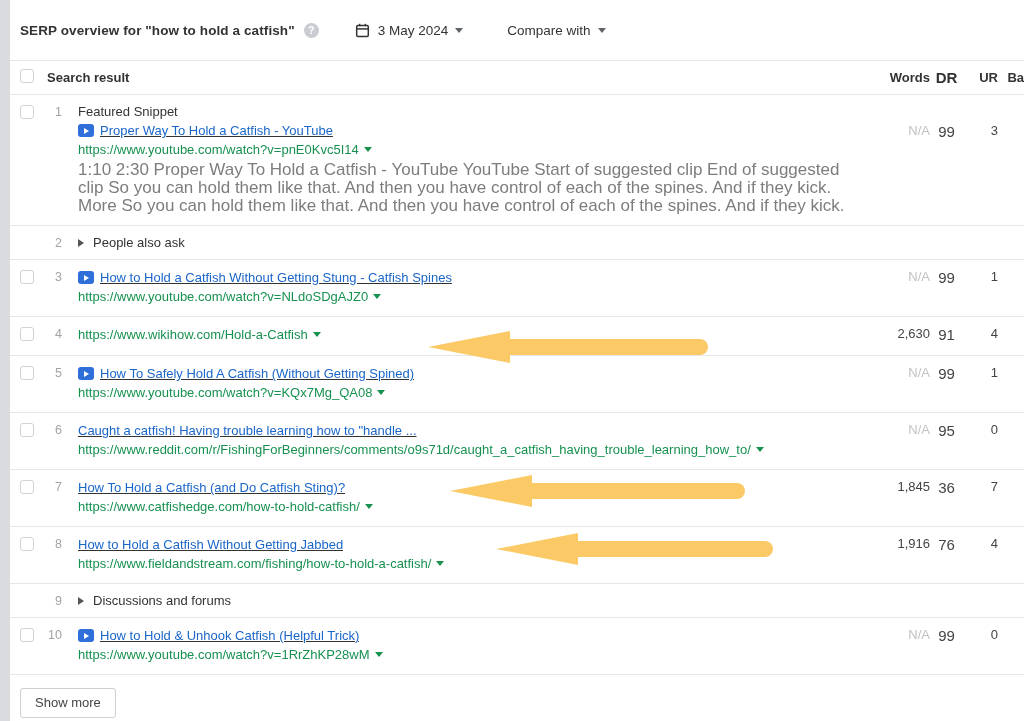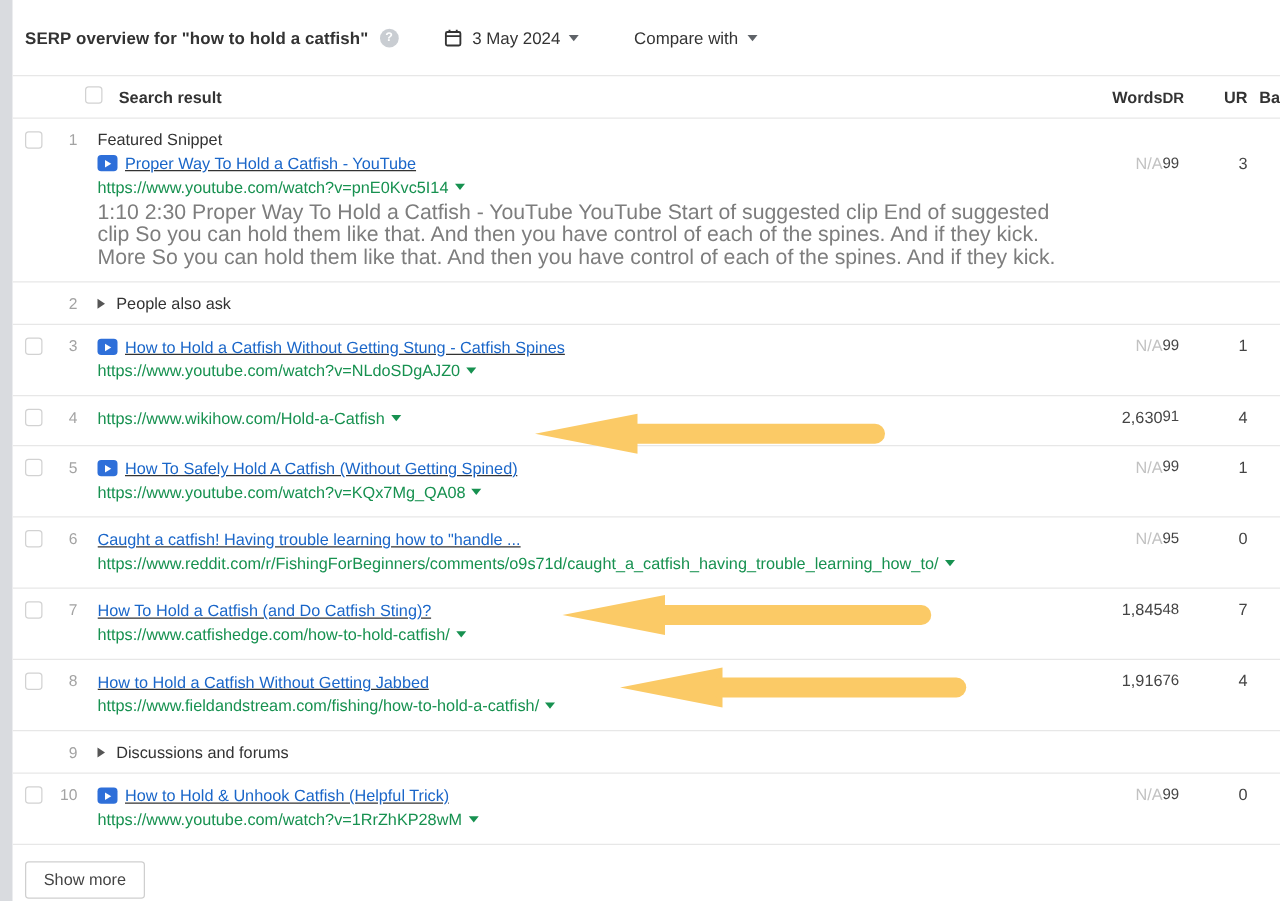--- a/index.html
+++ b/index.html
@@ -26,29 +26,29 @@
     border-top:5px solid #5f6368; display:inline-block; margin-left:7px; }
   .caret-down.green { border-top-color:var(--url-green,#179150); margin-left:5px; }
 
   
   .cell-check { flex:none; width:14px; margin-left:10px; }
   .checkbox { display:inline-block; width:14px; height:14px; border:1px solid #d2d2d2;
     border-radius:3px; background:#fff; cursor:pointer; }
   .cell-num { flex:none; width:28px; text-align:right; font-size:12.5px; color:var(--row-num-gray,#a3a3a3); }
   .cell-content { flex:1; margin-left:16px; min-width:0; }
   .cell-words { flex:none; width:70px; text-align:right; font-size:13px; color:#444; }
-  .cell-dr { flex:none; width:33px; text-align:left; font-size:12px; color:#444; }
+  .cell-dr { flex:none; width:33px; text-align:center; font-size:15px; color:#444; }
   .cell-ur { flex:none; width:35px; text-align:right; font-size:13px; color:#444; }
   .cell-ba { flex:none; width:26px; padding-left:7px; text-align:right; white-space:nowrap; overflow:visible; font-size:13px; }
   .cell-words.na { color:var(--na-gray,#c2c2c2); }
 
   
   .thead { display:flex; align-items:center; height:35px;
     border-top:1px solid var(--border-gray,#e7e7e7); border-bottom:1px solid var(--border-gray,#e7e7e7);
-    font-weight:bold; font-size:13px; color:var(--text-dark,#333);padding-left:48px; }
+    font-weight:bold; font-size:13px; color:var(--text-dark,#333); }
   .th-search { flex:1; padding-left:13px; min-width:0; }
   .thead .cell-words,.thead .cell-dr,.thead .cell-ur,.thead .cell-ba { font-weight:bold; color:var(--text-dark,#333); }
 
   
   .row { display:flex; position:relative; border-bottom:1px solid var(--border-gray,#e7e7e7);
     padding:8px 0 10px; align-items:flex-start; }
   .row .cell-check { padding-top:2px; }
   .row .cell-num { padding-top:2px; }
   .row.has-badge .cell-words, .row.has-badge .cell-dr, .row.has-badge .cell-ur { padding-top:20px; }
   .row .cell-words,.row .cell-dr,.row .cell-ur { padding-top:1px; }
@@ -239,21 +239,21 @@
           <div class="cell-content">
             <div class="title-line">
               <a class="title">How To Hold a Catfish (and Do Catfish Sting)?</a>
             </div>
             <div class="url-line">
               <span class="url">https://www.catfishedge.com/how-to-hold-catfish/</span>
               <span class="caret-down green"></span>
             </div>
           </div>
           <span class="cell-words">1,845</span>
-          <span class="cell-dr">48</span>
+          <span class="cell-dr">36</span>
           <span class="cell-ur">7</span>
           <span class="cell-ba"></span>
           <div class="arrow" style="left: 440px; top: 5px; width: 295px;">
             <span class="arrow-head"></span>
             <span class="arrow-shaft"></span>
           </div>
         </div>
         <div class="row">
           <span class="cell-check"><span class="checkbox"></span></span>
           <span class="cell-num">8</span>

